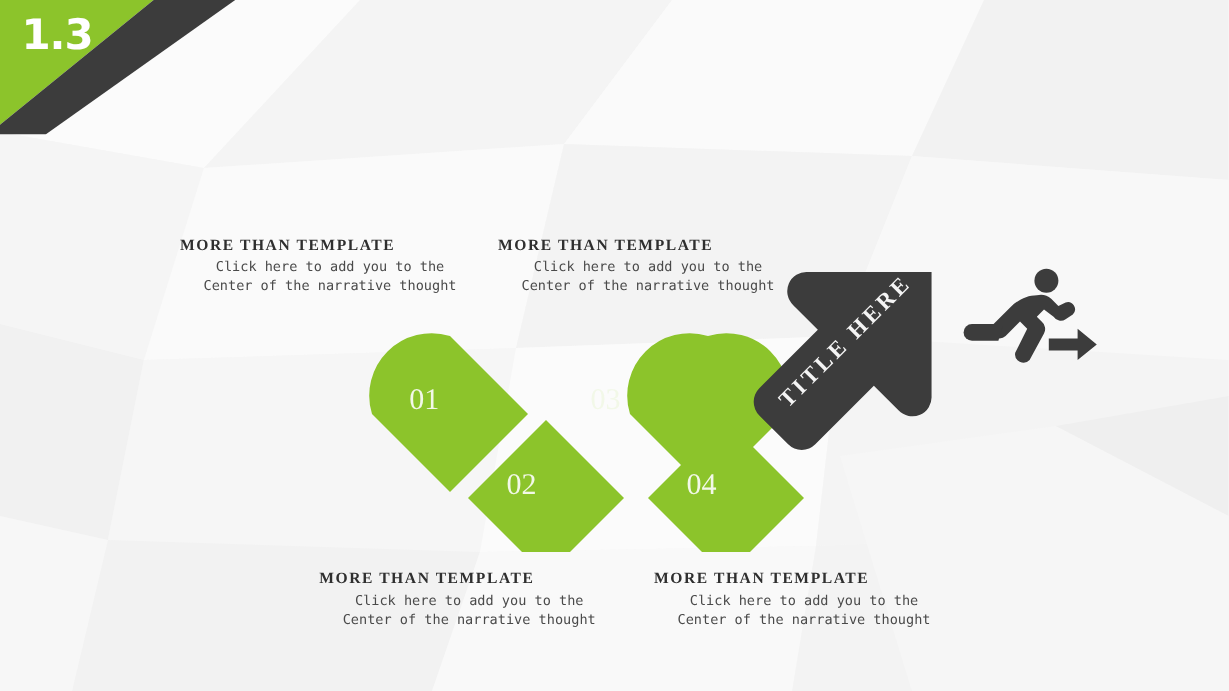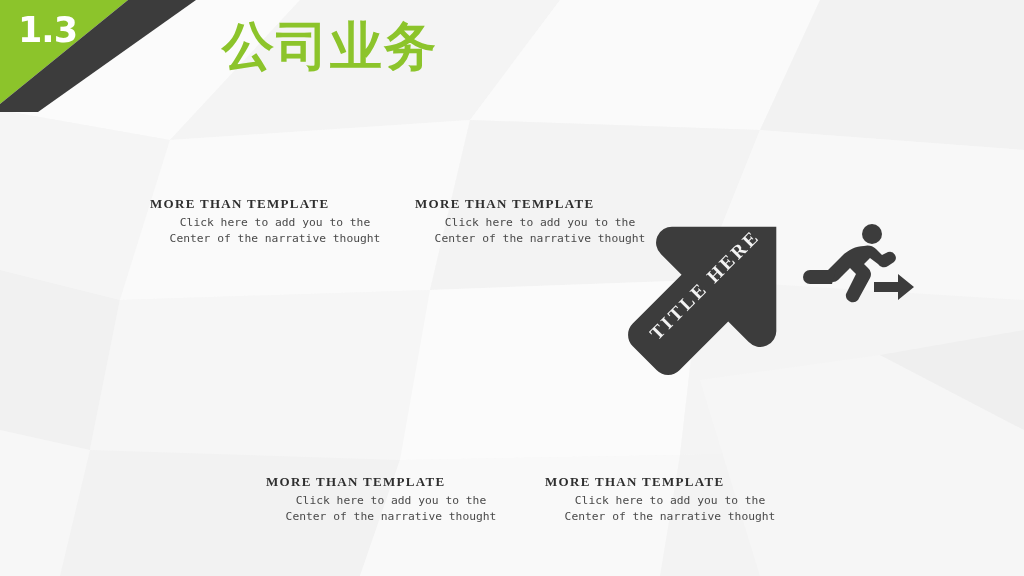--- a/index.html
+++ b/index.html
@@ -171,21 +171,20 @@
   </svg>
 
   <div class="badge-wrap">
     <svg width="210" height="112" viewBox="0 0 210 112">
       <polygon points="0,0 128,0 0,104" fill="#8CC42B"></polygon>
       <polygon points="128,0 196,0 38,112 0,112 0,104" fill="#3C3C3C"></polygon>
     </svg>
     <div class="badge-num">1.3</div>
   </div>
 
-  <div class="heading">公司业务</div>
 
   <div class="caption cap-tl">
     <p class="cap-title">MORE   THAN   TEMPLATE</p>
     <p class="cap-line">Click here to add  you to the</p>
     <p class="cap-line">Center of the  narrative thought</p>
   </div>
 
   <div class="caption cap-tr">
     <p class="cap-title">MORE   THAN   TEMPLATE</p>
     <p class="cap-line">Click here to add  you to the</p>
@@ -197,20 +196,45 @@
     <p class="cap-line">Click here to add  you to the</p>
     <p class="cap-line">Center of the  narrative thought</p>
   </div>
 
   <div class="caption cap-br">
     <p class="cap-title">MORE   THAN   TEMPLATE</p>
     <p class="cap-line">Click here to add  you to the</p>
     <p class="cap-line">Center of the  narrative thought</p>
   </div>
 
+  <div class="shapes">
+    <svg width="420" height="190" viewBox="0 0 420 190">
+
+      <path fill="#8CC42B" d="M 75 10
+               A 52 52 0 0 0 10 75
+               L 75 140
+               L 140 75
+               Z"></path>
+
+      <path fill="#8CC42B" d="M 155 80 L 220 145 L 155 210 L 90 145 Z"></path>
+
+      <path fill="#8CC42B" d="M 225 75
+               A 52 52 0 0 1 290 10
+               A 52 52 0 0 1 355 75
+               L 290 140
+               Z"></path>
+
+      <path fill="#8CC42B" d="M 305 80 L 370 145 L 305 210 L 240 145 Z"></path>
+    </svg>
+
+    <div class="shape-num n01">01</div>
+    <div class="shape-num n02">02</div>
+    <div class="shape-num n03">03</div>
+    <div class="shape-num n04">04</div>
+  </div>
 
   <div class="arrow-wrap">
     <svg width="190" height="200" viewBox="0 0 190 200">
       <g transform="rotate(45 95 100)">
         <path fill="#3C3C3C" d="M 95 2
                  L 168 75
                  A 16 16 0 0 1 157 103
                  L 128 103
                  L 128 172
                  A 16 16 0 0 1 112 188

